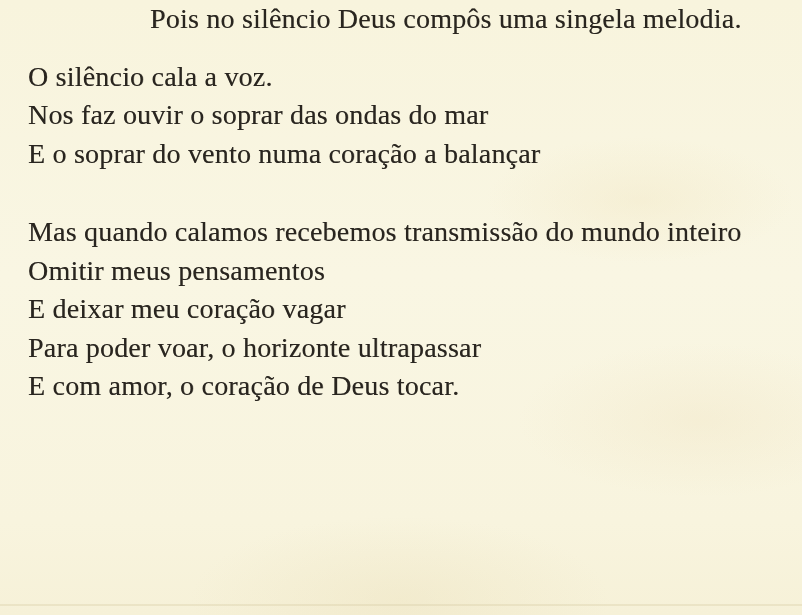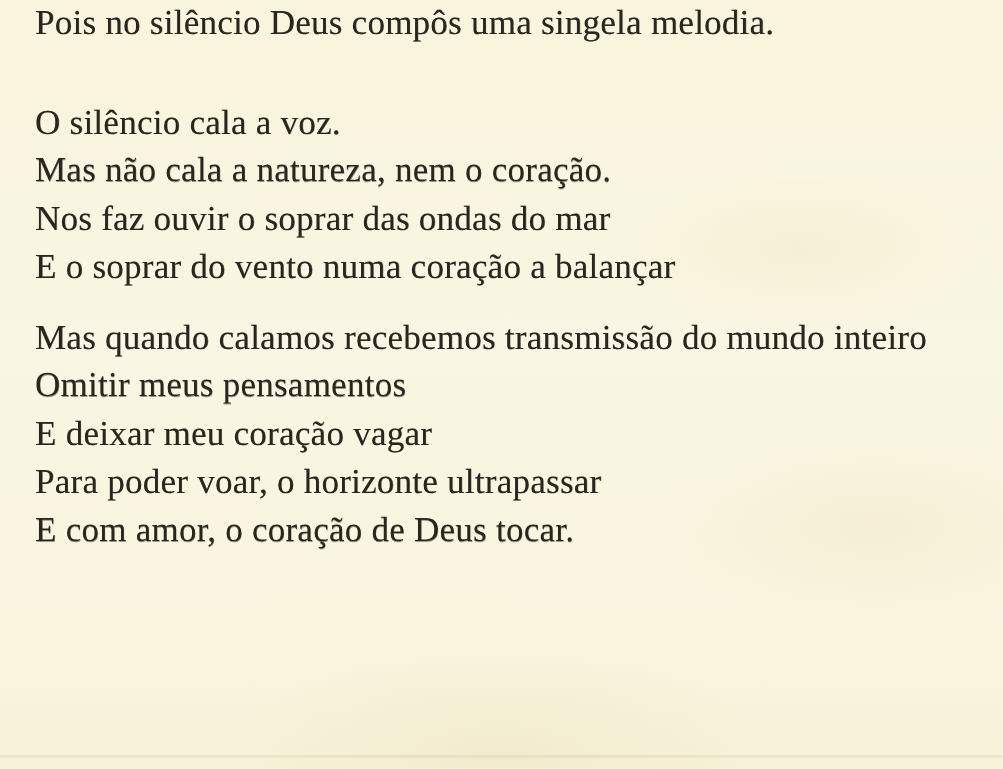--- a/index.html
+++ b/index.html
@@ -42,40 +42,39 @@
     left: 28px;
     top: 0;
     font-family: "Liberation Serif", "DejaVu Serif", serif;
     font-size: 28px;
     line-height: 38.5px;
     color: #29251f;
     letter-spacing: 0.2px;
     text-shadow: 0.3px 0.3px 0.5px rgba(41,37,31,0.45);
   }
   .stanza { margin: 0; }
-  .stanza-1 { margin-bottom: 41px; }
-  .stanza-2 { margin-bottom: 18px; }
+  .stanza-1 { margin-bottom: 19px; text-align: right; }
+  .stanza-2 { margin-bottom: 40px; }
   .line {
     margin: 0;
     white-space: nowrap;
   }
 </style>
 </head>
 <body>
 
 <div class="page">
   <div class="poem">
 
     <div class="stanza stanza-1">
       <p class="line">Pois no silêncio Deus compôs uma singela melodia.</p>
     </div>
 
     <div class="stanza stanza-2">
       <p class="line">O silêncio cala a voz.</p>
-      <p class="line">Mas não cala a natureza, nem o coração.</p>
       <p class="line">Nos faz ouvir o soprar das ondas do mar</p>
       <p class="line">E o soprar do vento numa coração a balançar</p>
     </div>
 
     <div class="stanza stanza-3">
       <p class="line">Mas quando calamos recebemos transmissão do mundo inteiro</p>
       <p class="line">Omitir meus pensamentos</p>
       <p class="line">E deixar meu coração vagar</p>
       <p class="line">Para poder voar, o horizonte ultrapassar</p>
       <p class="line">E com amor, o coração de Deus tocar.</p>

